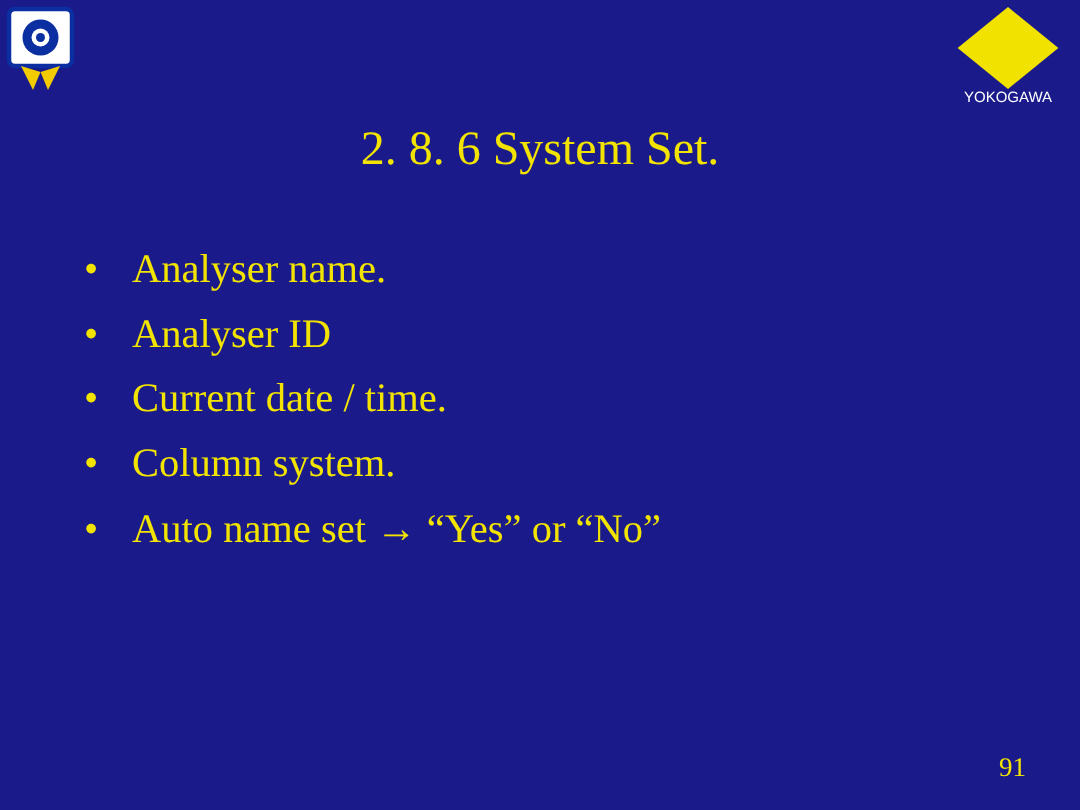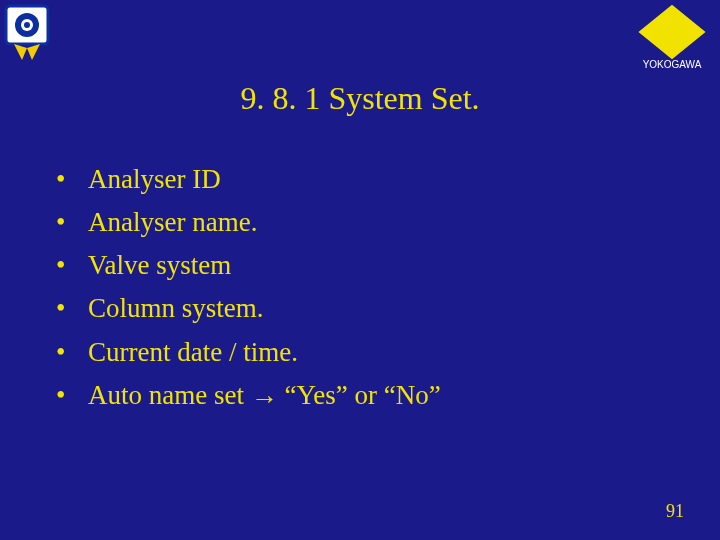--- a/index.html
+++ b/index.html
@@ -84,24 +84,23 @@
 </div>
 
 <div class="logo">
   <svg viewBox="0 0 84 70" width="84" height="70">
     <rect x="0" y="0" width="84" height="70" fill="#1a1a8a"></rect>
     <polygon points="42,4 74,30 42,56 10,30" fill="#f2e200" stroke="#f2e200" stroke-width="2"></polygon>
     <text x="42" y="66" text-anchor="middle" font-family="Arial, sans-serif" font-size="10" fill="#ffffff">YOKOGAWA</text>
   </svg>
 </div>
 
-<div class="title">9. 8. 1 System Set.</div>
+<div class="title">2. 8. 6 System Set.</div>
 
 <ul class="bullets">
+  <li>Analyser name.</li>
   <li>Analyser ID</li>
-  <li>Analyser name.</li>
-  <li>Valve system</li>
+  <li>Current date / time.</li>
   <li>Column system.</li>
-  <li>Current date / time.</li>
   <li>Auto name set → “Yes” or “No”</li>
 </ul>
 
 <div class="pagenum">91</div>
 
 </body></html>

